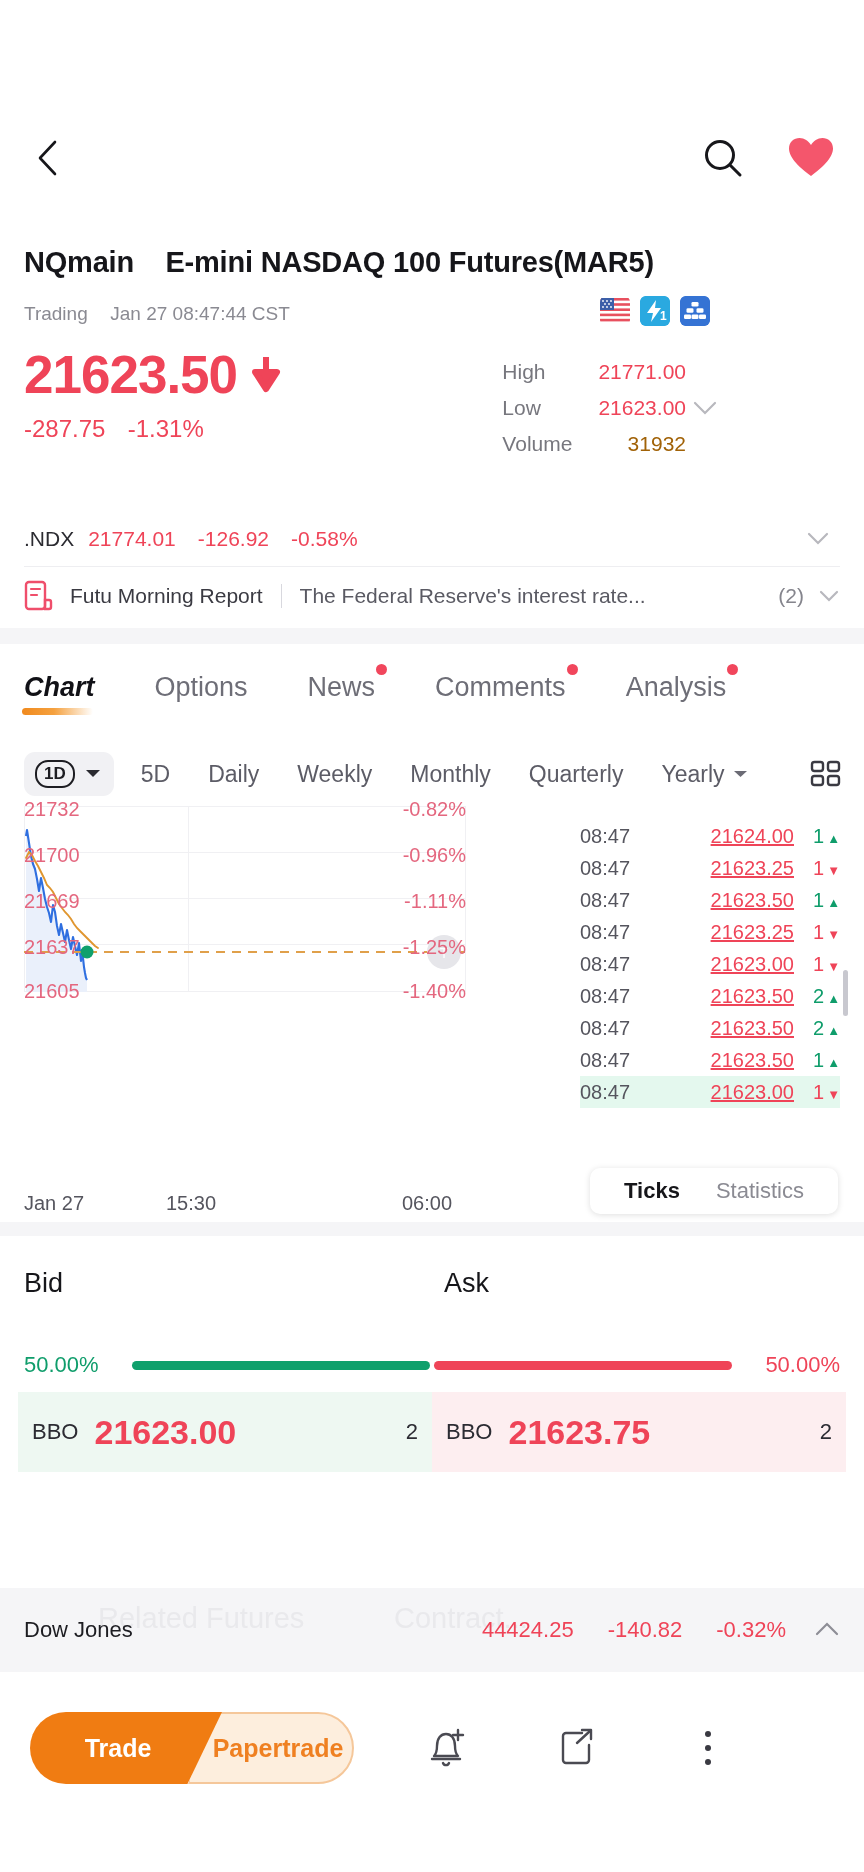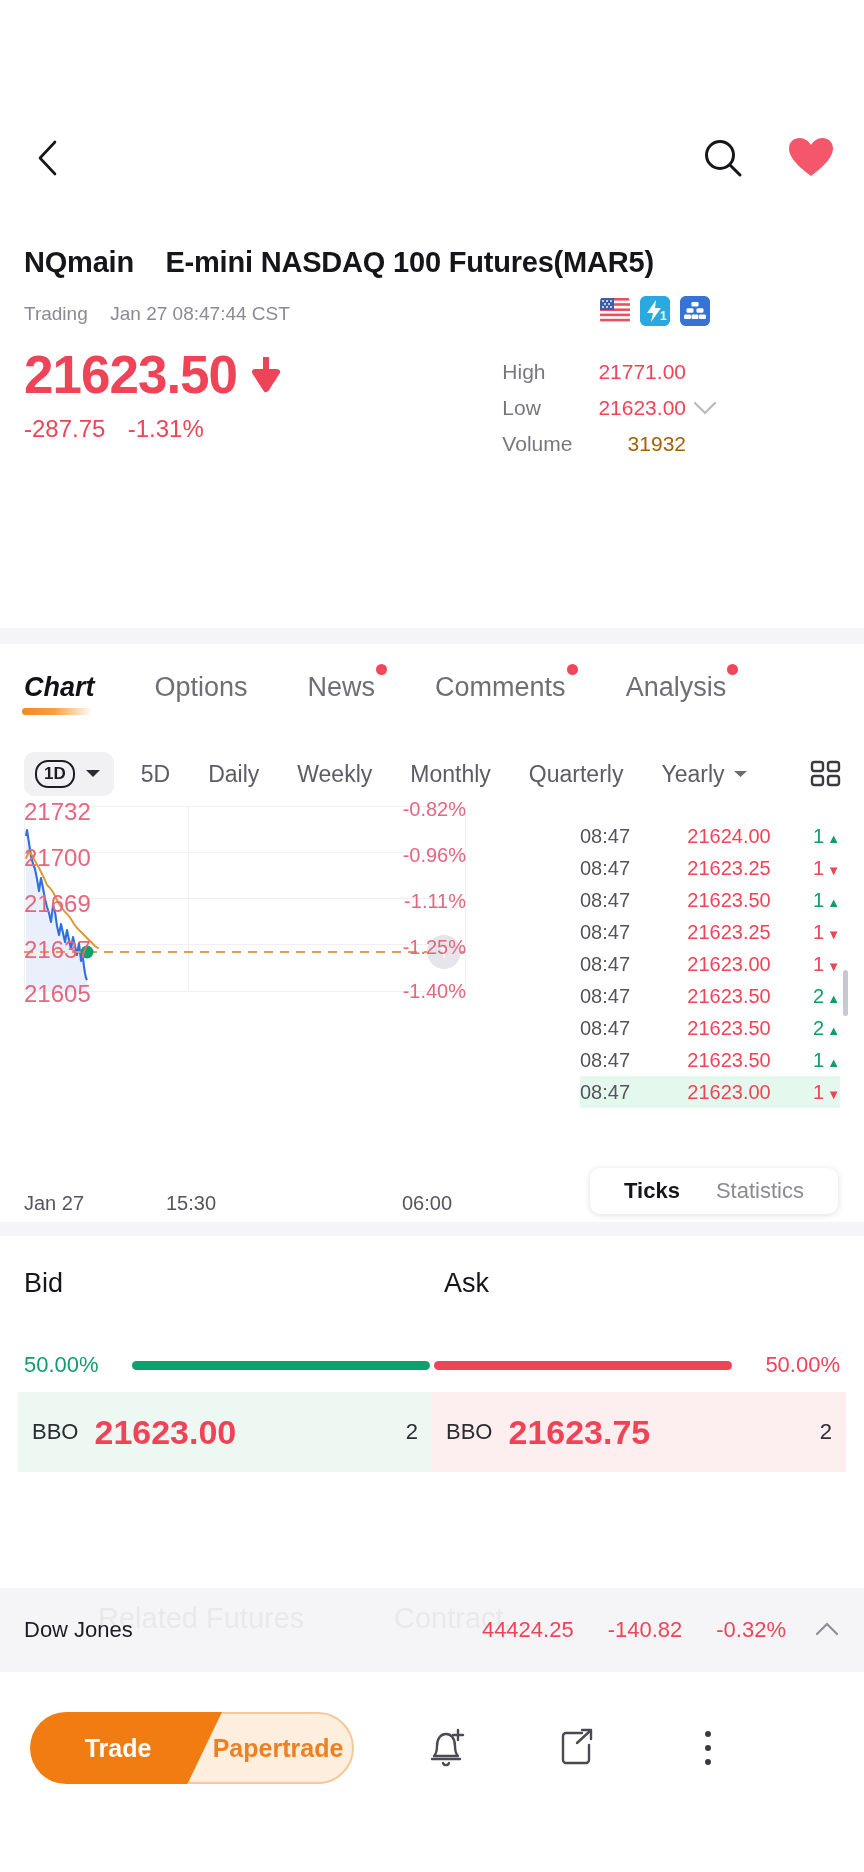--- a/index.html
+++ b/index.html
@@ -109,31 +109,31 @@
     background: #f1f1f4; border-radius: 11px; padding: 8px 13px 8px 11px; margin-right: 8px; cursor: pointer;
   }
   .tf-chip { border: 2px solid #1d1d22; border-radius: 13px; font-size: 17px; font-weight: bold; color: #1d1d22; padding: 2px 7px; line-height: 1.15; }
   .tf-item { font-size: 23px; color: #5c5c66; padding: 0 19px; cursor: pointer; white-space: nowrap; }
   .tf-yearly { display:flex; align-items:center; gap:8px; }
   .tf-grid { margin-left: auto; width: 36px; height: 36px; cursor: pointer; }
 
   
   .chart-wrap { position: absolute; top: 806px; left: 24px; width: 442px; height: 186px; }
   .chart-wrap svg { display: block; }
-  .y-lab { position: absolute; left: 0; font-size: 24px; color: #e4677f; white-space: nowrap; }
+  .y-lab { position: absolute; left: 0; font-size: 20px; color: #e4677f; white-space: nowrap; }
   .p-lab { position: absolute; right: 0; font-size: 20px; color: #e4677f; white-space: nowrap; }
   .x-axis { position: absolute; top: 1192px; left: 24px; width: 442px; font-size: 20px; color: #55555e; }
   .x-axis span { position: absolute; white-space: nowrap; }
 
   
   .ticks { position: absolute; top: 820px; left: 580px; width: 260px; }
   .tick-row { display: flex; align-items: center; height: 32px; font-size: 20px; white-space: nowrap; }
   .tick-row.hl { background: #e4f8ee; }
   .tk-time { width: 78px; color: #55555e; }
-  .tk-price { flex: 1; color: #ef4458; text-align: center; padding-left: 6px; }
+  .tk-price { flex: 1; color: #ef4458; text-align: right; padding-left: 6px; text-decoration: underline; }
   .tk-vol { width: 46px; text-align: right; }
   .tk-vol.up { color: #0f9d6b; }
   .tk-vol.down { color: #ef4458; }
   .tk-arrow { display: inline-block; margin-left: 3px; font-size: 13px; }
   .tick-scroll { position: absolute; right: -8px; top: 150px; width: 5px; height: 46px; border-radius: 3px; background: #c8c8cf; }
 
   .ticks-toggle {
     position: absolute; top: 1168px; left: 590px; width: 248px; height: 46px;
     background: #fff; border-radius: 10px; display: flex; align-items: center; justify-content: center; gap: 36px;
     box-shadow: 0 1px 6px rgba(0,0,0,0.13);
@@ -292,21 +292,51 @@
     <span class="v">21623.00</span>
     <span class="k">Volume</span>
     <span class="v neutral">31932</span>
   </div>
   <div class="stats-caret">
     <svg width="26" height="16" viewBox="0 0 26 16">
       <path d="M3 3 L13 13 L23 3" fill="none" stroke="#b8b8be" stroke-width="2.2" stroke-linecap="round"></path>
     </svg>
   </div>
 
-
+  <div class="index-row">
+    <span class="sym">.NDX</span>
+    <span class="num">21774.01</span>
+    <span class="num">-126.92</span>
+    <span class="num">-0.58%</span>
+    <span class="caret">
+      <svg width="24" height="15" viewBox="0 0 24 15">
+        <path d="M3 3 L12 12 L21 3" fill="none" stroke="#b8b8be" stroke-width="2.2" stroke-linecap="round"></path>
+      </svg>
+    </span>
+  </div>
+
+  <div class="news-strip">
+    <span class="news-ico">
+      <svg width="30" height="32" viewBox="0 0 30 32">
+        <rect x="2" y="2" width="19" height="27" rx="3" fill="none" stroke="#ef4e6b" stroke-width="2.4"></rect>
+        <line x1="7" y1="9" x2="16" y2="9" stroke="#ef4e6b" stroke-width="2.2" stroke-linecap="round"></line>
+        <line x1="7" y1="15" x2="13" y2="15" stroke="#ef4e6b" stroke-width="2.2" stroke-linecap="round"></line>
+        <path d="M21 20 h4 a2 2 0 0 1 2 2 v5 a2 2 0 0 1 -2 2 h-4 z" fill="none" stroke="#ef4e6b" stroke-width="2.4"></path>
+      </svg>
+    </span>
+    <span class="news-tag">Futu Morning Report</span>
+    <span class="news-div"></span>
+    <span class="news-txt">The Federal Reserve's interest rate...</span>
+    <span class="news-count">(2)</span>
+    <span class="news-caret">
+      <svg width="22" height="14" viewBox="0 0 22 14">
+        <path d="M3 3 L11 11 L19 3" fill="none" stroke="#b8b8be" stroke-width="2.2" stroke-linecap="round"></path>
+      </svg>
+    </span>
+  </div>
 
   <div class="gap-band"></div>
 
   <div class="tabs">
     <div class="tab active">
       <span>Chart</span>
       <span class="tab-ul"></span>
     </div>
     <div class="tab">
       <span>Options</span>

